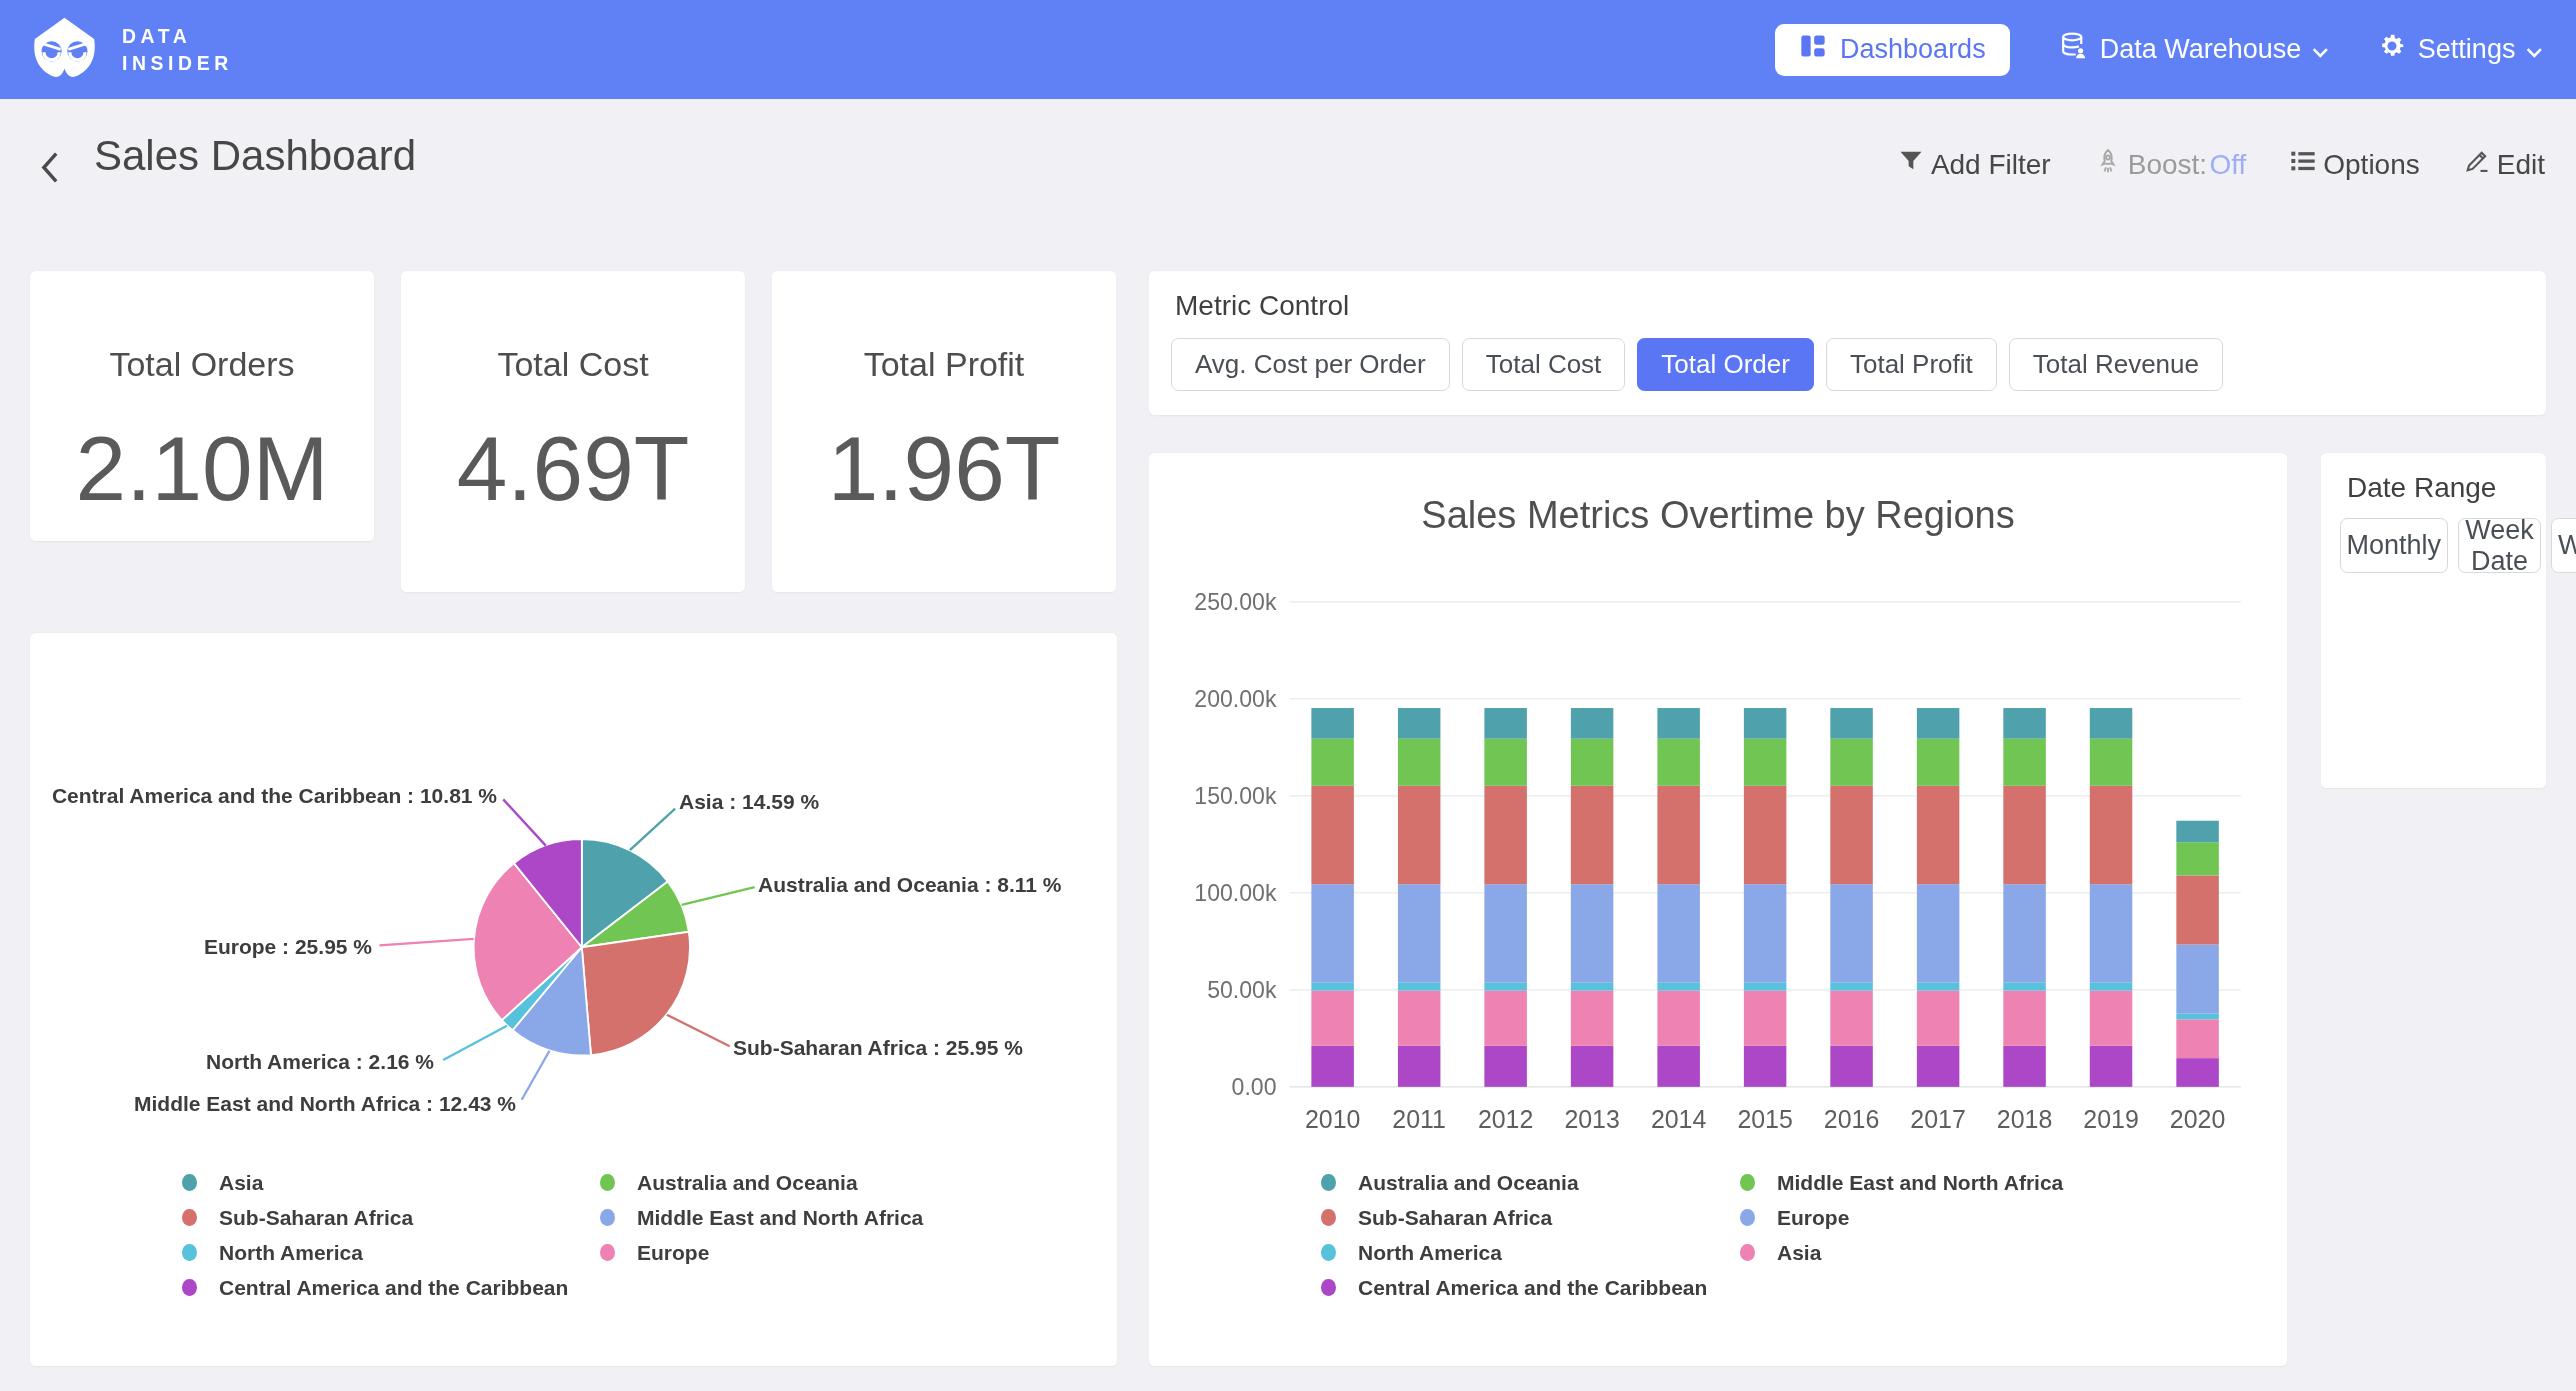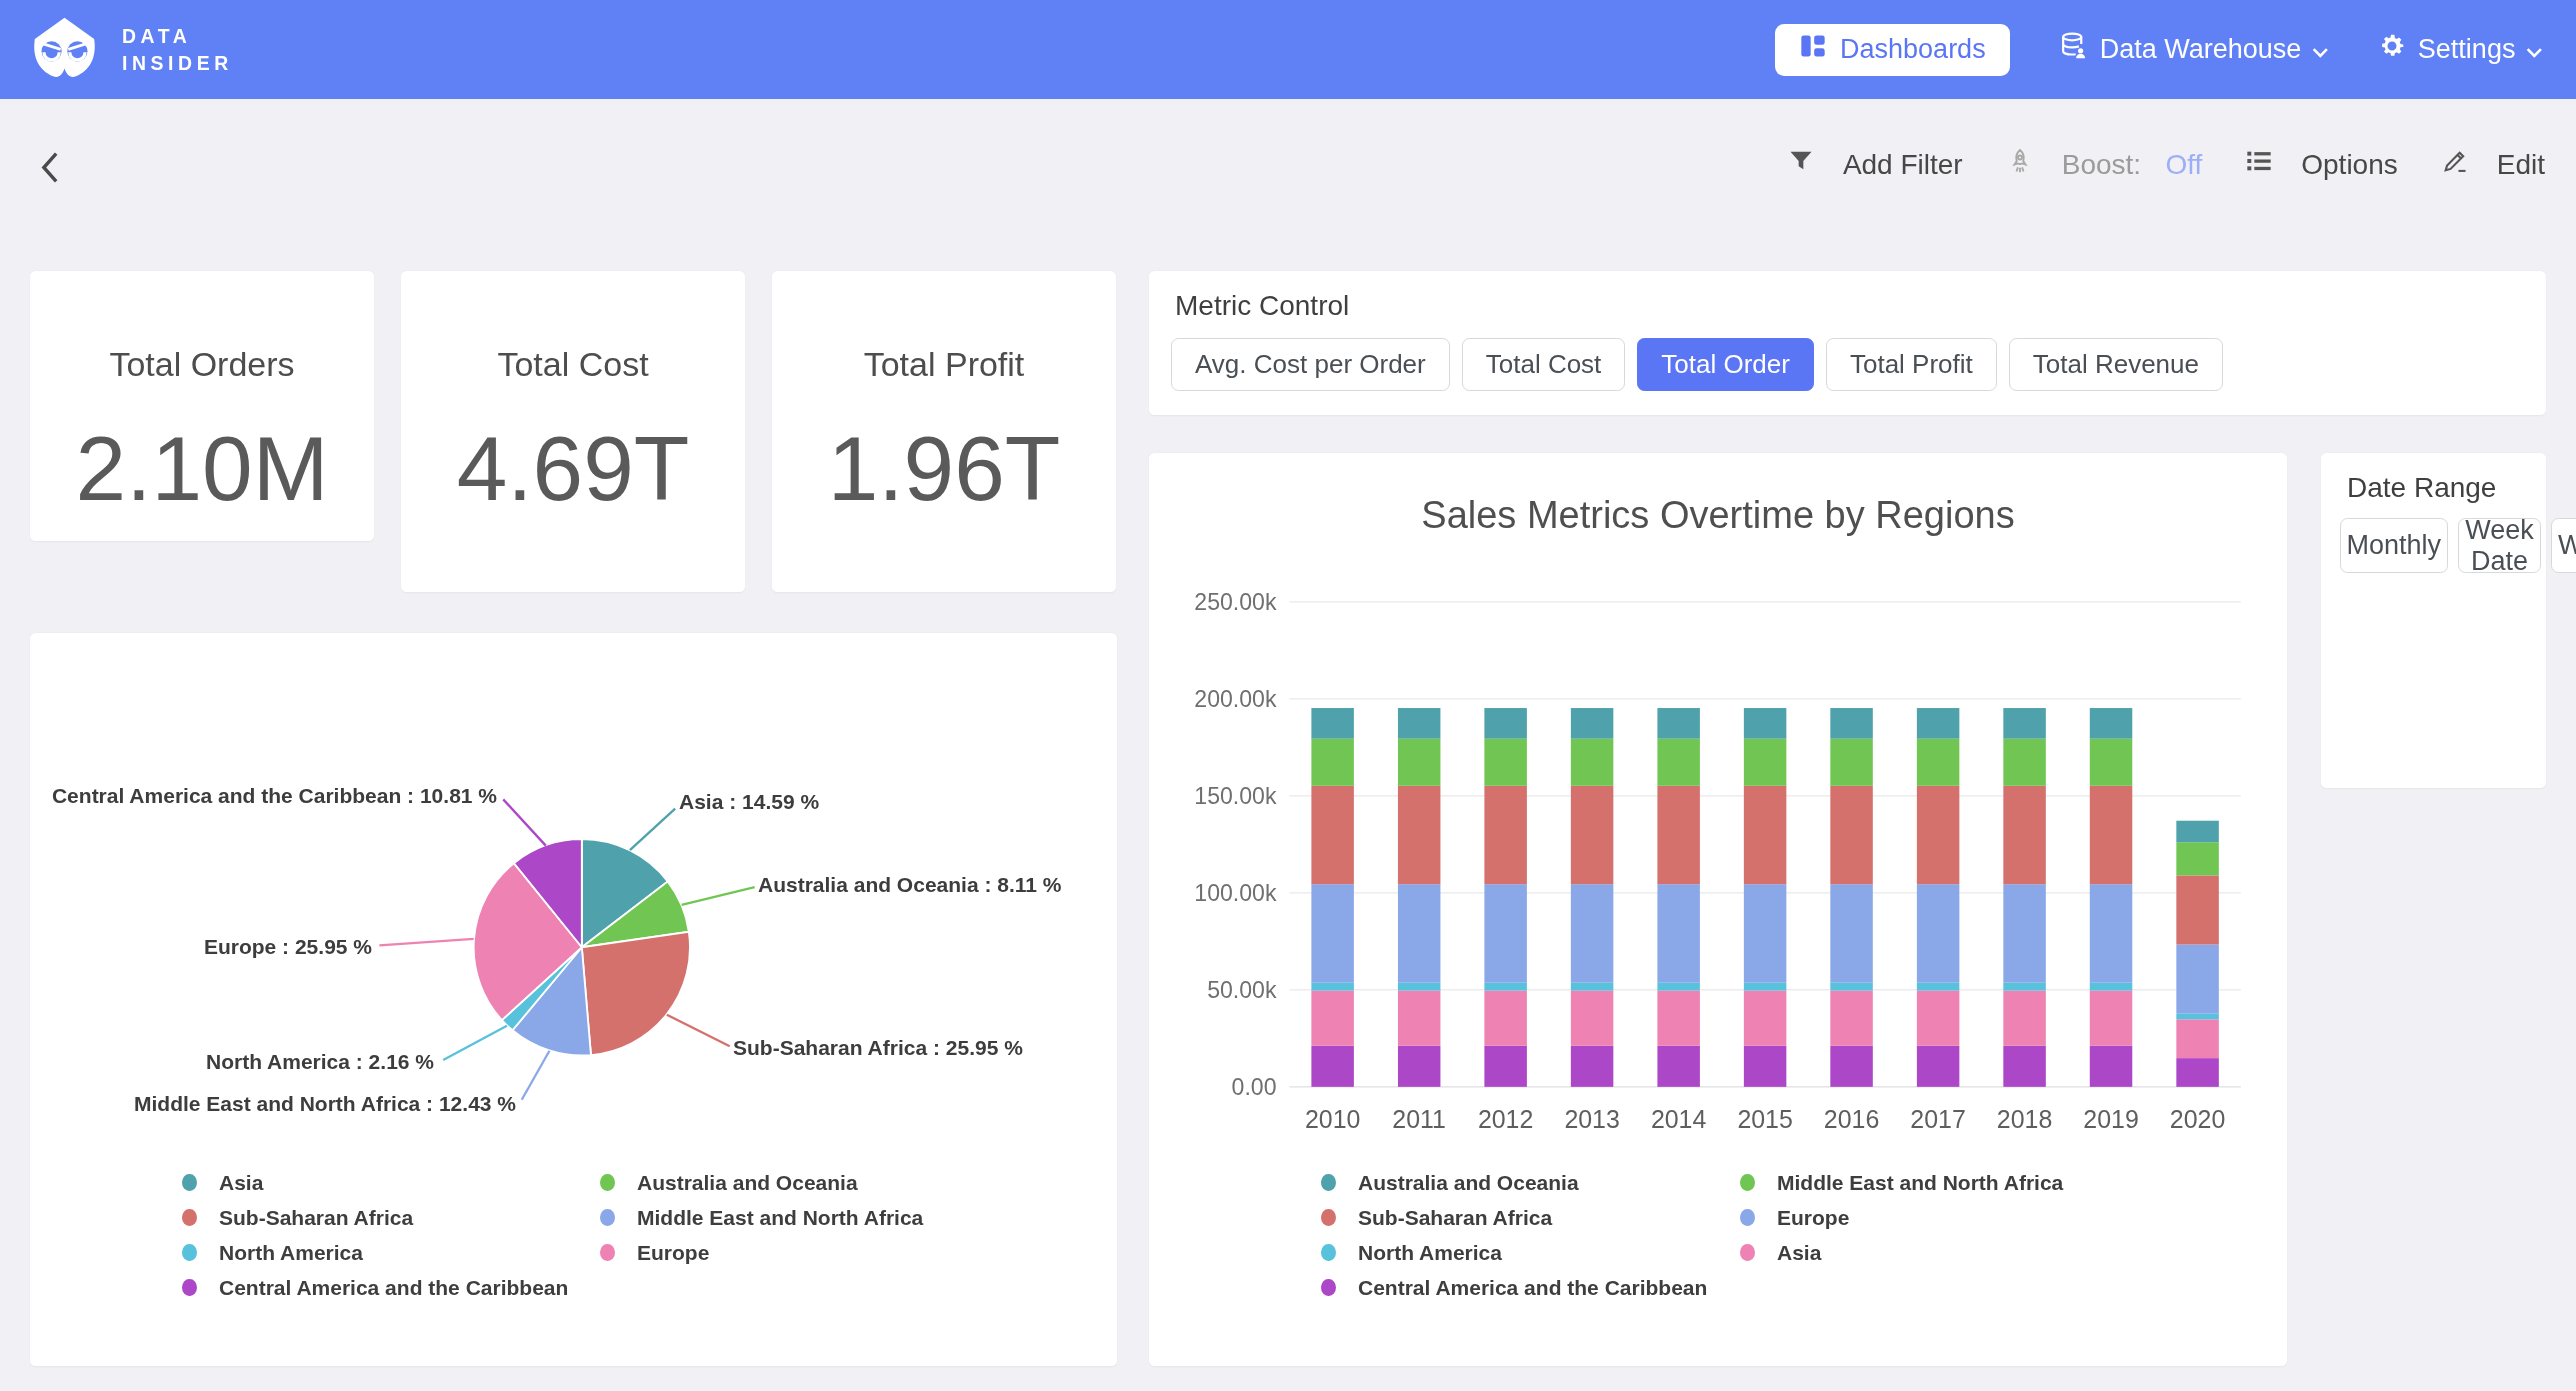--- a/index.html
+++ b/index.html
@@ -14,21 +14,21 @@
   .nav-right{position:absolute;right:33px;top:0;height:99px;display:flex;align-items:center;gap:48px;}
   .nav-pill{display:flex;align-items:center;gap:13px;background:#fff;color:#5B76F4;
             height:52px;padding:0 24px;border-radius:9.2px;font-size:27px;font-weight:500;}
   .nav-item{display:flex;align-items:center;gap:11px;color:#fff;font-size:27px;}
 
   
   .subheader{position:absolute;top:99px;left:0;width:2576px;height:134px;}
   .back-button{position:absolute;left:35px;top:50px;width:31px;height:37px;}
   .page-title{position:absolute;left:94px;top:33px;font-size:42px;font-weight:400;color:#464646;margin:0;}
   .header-actions{position:absolute;right:31px;top:48px;display:flex;align-items:center;gap:43px;}
-  .action{display:flex;align-items:center;gap:28px;font-size:28px;color:#474747;}
+  .action{display:flex;align-items:center;gap:6px;font-size:28px;color:#474747;}
   .muted{color:#9B9B9B;}
   .boost-off{color:#9DAEF8;margin-left:-3.7px;}
 
   
   .card{position:absolute;background:#fff;border-radius:5.5px;box-shadow:0 0.9px 1.8px rgba(0,0,0,.05);}
   .kpi1{left:30px;top:271px;width:344px;height:270px;}
   .kpi2{left:401px;top:271px;width:344px;height:321px;}
   .kpi3{left:772px;top:271px;width:344px;height:321px;}
   .kpi-label{position:absolute;top:74px;width:100%;text-align:center;font-size:34px;color:#4D4D4D;}
   .kpi-value{position:absolute;top:146px;width:100%;text-align:center;font-size:91px;font-weight:500;color:#5A5A5A;}
@@ -126,20 +126,21 @@
     </div>
   </nav>
 </header>
 
 <div class="subheader">
   <span class="back-button clickable">
     <svg width="30" height="37" viewBox="0 0 18 24" fill="none" stroke="#4A4A4A" stroke-width="2.2">
       <polyline points="13,3 5,12 13,21"></polyline>
     </svg>
   </span>
+  <h1 class="page-title">Sales Dashboard</h1>
   <div class="header-actions">
     <div class="action clickable">
       <span>
         <svg width="28" height="28" viewBox="0 0 24 24">
             <path d="M3 4h18l-7 8v7l-4-2.6V12L3 4z" fill="#555555"></path>
           </svg>
       </span>
       <span>Add Filter</span>
     </div>
     <div class="action clickable">

